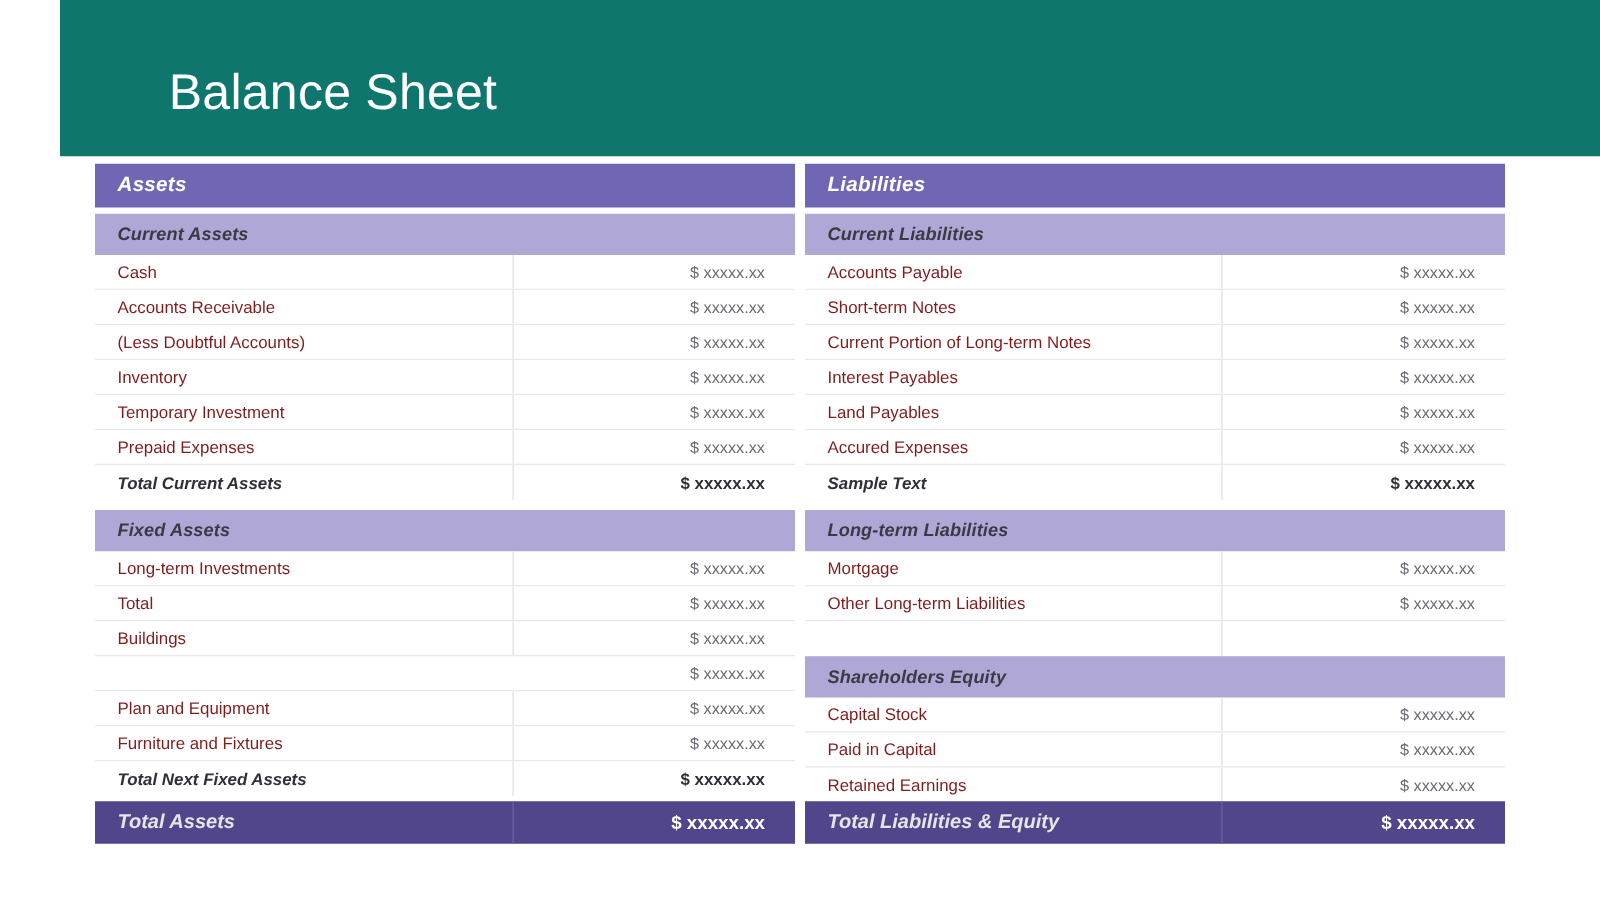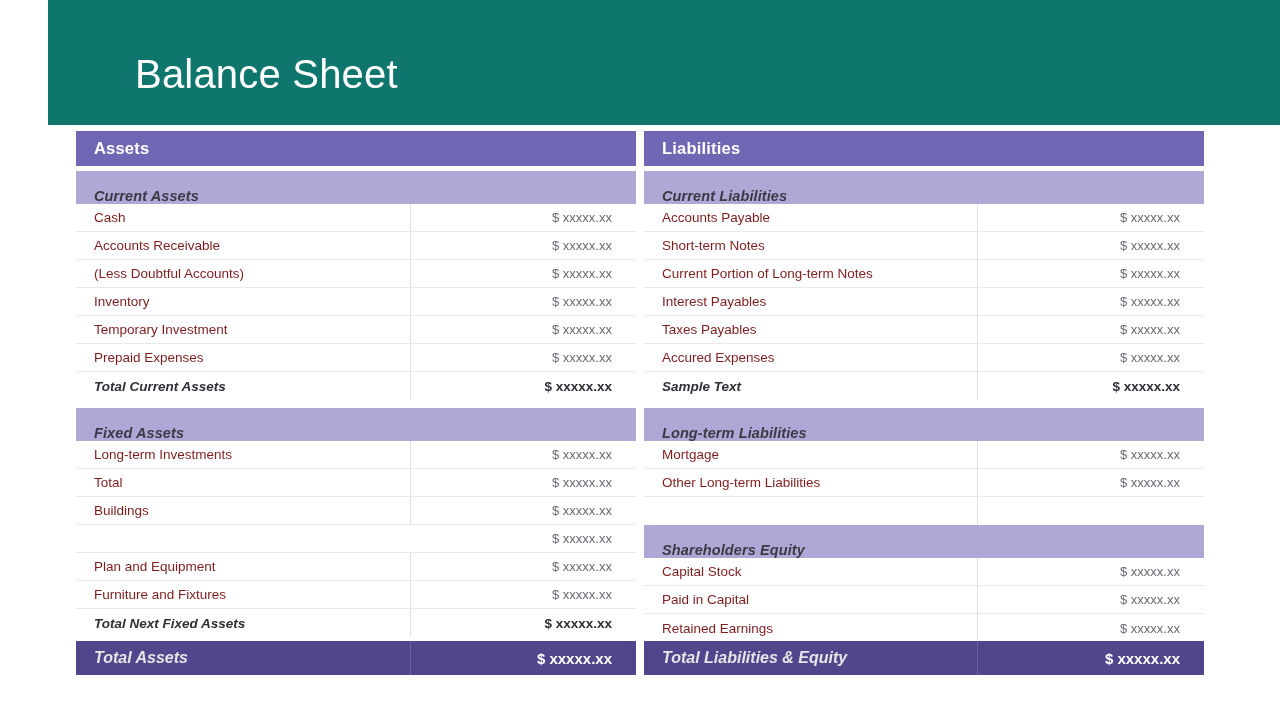--- a/index.html
+++ b/index.html
@@ -62,29 +62,30 @@
     background: #6f67b4;
     display: flex;
     align-items: center;
     box-sizing: border-box;
     padding-left: 18px;
     margin-bottom: 5px;
   }
   .sec-major .sec-label {
     color: #ffffff;
     font-size: 16.5px;
+    font-style: italic;
     font-weight: bold;
     letter-spacing: 0.2px;
     white-space: nowrap;
   }
   .sec-minor {
     height: 33px;
     background: #afa8d6;
     display: flex;
-    align-items: flex-end;
+    align-items: center;
     box-sizing: border-box;
     padding-left: 18px;
   }
   .sec-minor .sec-label {
     color: #3a3a44;
     font-size: 14.5px;
     font-style: italic;
     font-weight: bold;
     letter-spacing: 0.1px;
     white-space: nowrap;
@@ -292,21 +293,21 @@
       </div>
       <div class="row">
         <div class="cell-label">Current Portion of Long-term Notes</div>
         <div class="cell-amount">$ xxxxx.xx</div>
       </div>
       <div class="row">
         <div class="cell-label">Interest Payables</div>
         <div class="cell-amount">$ xxxxx.xx</div>
       </div>
       <div class="row">
-        <div class="cell-label">Taxes Payables</div>
+        <div class="cell-label">Land Payables</div>
         <div class="cell-amount">$ xxxxx.xx</div>
       </div>
       <div class="row">
         <div class="cell-label">Accured Expenses</div>
         <div class="cell-amount">$ xxxxx.xx</div>
       </div>
       <div class="row total last">
         <div class="cell-label">Sample Text</div>
         <div class="cell-amount">$ xxxxx.xx</div>
       </div>

